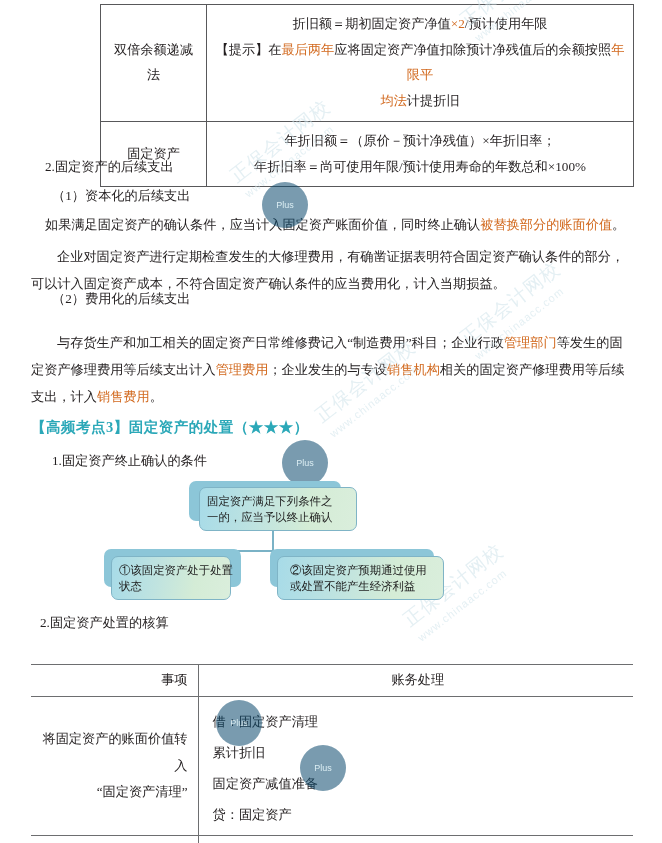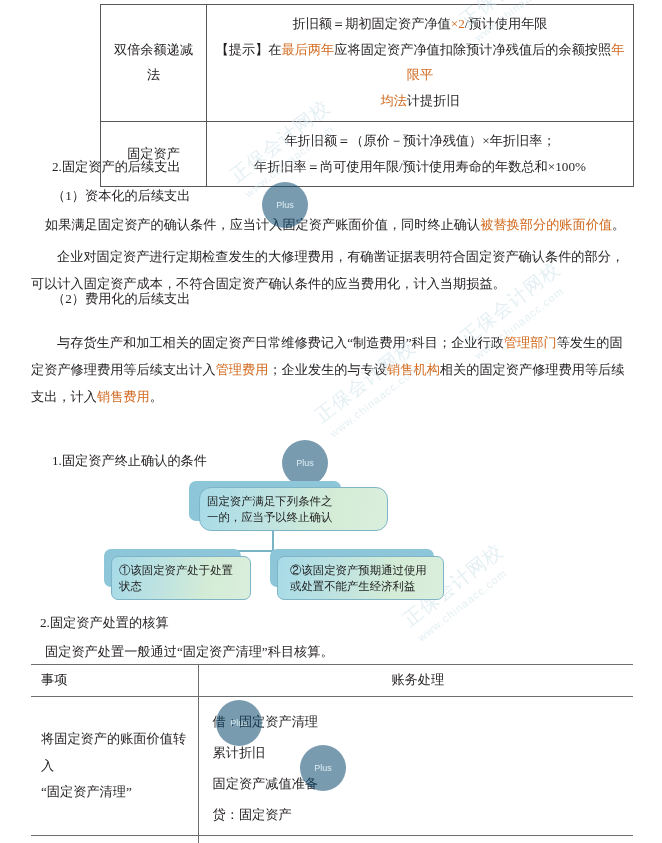--- a/index.html
+++ b/index.html
@@ -107,21 +107,21 @@
     table-layout: fixed;
   }
   .tbl-bot th, .tbl-bot td {
     font-weight: normal;
     font-size: 13.2px;
     border-top: 1px solid #6d6e70;
     border-bottom: 1px solid #6d6e70;
     padding: 7px 10px;
     vertical-align: middle;
   }
-  .tbl-bot .c1 { width: 167px; text-align: left; border-right: 1px solid #6d6e70; }
+  .tbl-bot .c1 { width: 167px; text-align: right; border-right: 1px solid #6d6e70; }
   .tbl-bot .c2 { text-align: left; padding-left: 14px; }
   .tbl-bot thead th { padding: 6px 10px 7px; }
   .tbl-bot .c1.leftcell { line-height: 2.0; }
   .tbl-bot .c2.multi { line-height: 2.35; padding-top: 9px; padding-bottom: 5px; }
 </style>
 </head>
 <body>
 
 <div class="page">
 
@@ -173,63 +173,63 @@
       <tr>
         <td class="label">固定资产</td>
         <td class="body">
           <span class="nowrapline">年折旧额＝（原价－预计净残值）×年折旧率；</span>
           <span class="nowrapline">年折旧率＝尚可使用年限/预计使用寿命的年数总和×100%</span>
         </td>
       </tr>
     </tbody>
   </table>
 
-  <div class="para" style="left:52px; top:156px;">2.固定资产的后续支出</div>
+  <div class="para" style="left:45px; top:156px;">2.固定资产的后续支出</div>
 
   <div class="para" style="left:52px; top:185px;">（1）资本化的后续支出</div>
 
   <div class="para" style="left:45px; top:214px;"><span>如果满足固定资产的确认条件，应当计入固定资产账面价值，同时终止确认</span><span class="hl">被替换部分的账面价值</span><span>。</span></div>
 
   <div class="para wrap" style="left:31px; top:243px; width:604px; text-indent:26px;">企业对固定资产进行定期检查发生的大修理费用，有确凿证据表明符合固定资产确认条件的部分，可以计入固定资产成本，不符合固定资产确认条件的应当费用化，计入当期损益。</div>
 
   <div class="para" style="left:52px; top:288px;">（2）费用化的后续支出</div>
 
   <div class="para wrap" style="left:31px; top:329px; width:604px; text-indent:26px;"><span>与存货生产和加工相关的固定资产日常维修费记入“制造费用”科目；企业行政</span><span class="hl">管理部门</span><span>等发生的固定资产修理费用等后续支出计入</span><span class="hl">管理费用</span><span>；企业发生的与专设</span><span class="hl">销售机构</span><span>相关的固定资产修理费用等后续支出，计入</span><span class="hl">销售费用</span><span>。</span></div>
 
+  <div class="kaodian" style="top:418px;">【高频考点3】固定资产的处置（★★★）</div>
 
   <div class="para" style="left:52px; top:450px;">1.固定资产终止确认的条件</div>
 
   <div class="flow">
 
     <div class="fshadow" style="left:189px; top:3px; width:152px; height:40px;"></div>
-    <div class="fbox" style="left:199px; top:9px; width:189px;border-radius:12px;">
+    <div class="fbox" style="left:199px; top:9px; width:158px;">
       <span style="display:block">固定资产满足下列条件之</span>
       <span style="display:block">一的，应当予以终止确认</span>
     </div>
 
     <div class="fline" style="left:272px; top:53px; width:2px; height:20px;"></div>
     <div class="fline" style="left:172px; top:72px; width:202px; height:2px;"></div>
     <div class="fline" style="left:172px; top:72px; width:2px; height:15px;"></div>
     <div class="fline" style="left:372px; top:72px; width:2px; height:15px;"></div>
 
     <div class="fshadow" style="left:104px; top:71px; width:137px; height:38px;"></div>
-    <div class="fbox" style="left:111px; top:78px; width:140px;">
+    <div class="fbox" style="left:111px; top:78px; width:120px;">
       <span style="display:block">①该固定资产处于处置</span>
       <span style="display:block">状态</span>
     </div>
 
     <div class="fshadow" style="left:270px; top:71px; width:164px; height:38px;"></div>
     <div class="fbox" style="left:277px; top:78px; width:167px;padding-left:12px;">
       <span style="display:block">②该固定资产预期通过使用</span>
       <span style="display:block">或处置不能产生经济利益</span>
     </div>
   </div>
 
   <div class="para" style="left:40px; top:612px;">2.固定资产处置的核算</div>
-  <div class="para" style="left:45px; top:641px;">固定资产处置一般通过“固定资产清理”科目核算。</div>
 
   <table class="tbl-bot">
     <thead>
       <tr>
         <th class="c1">事项</th>
         <th class="c2" style="text-align:center">账务处理</th>
       </tr>
     </thead>
     <tbody>
       <tr>

